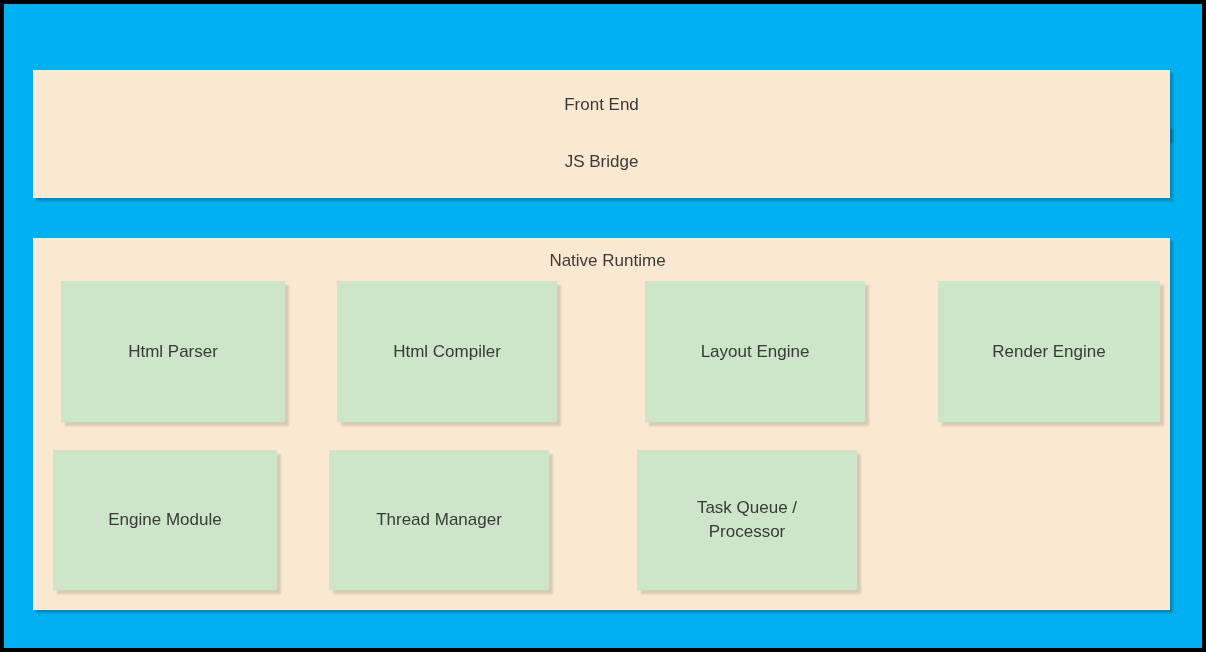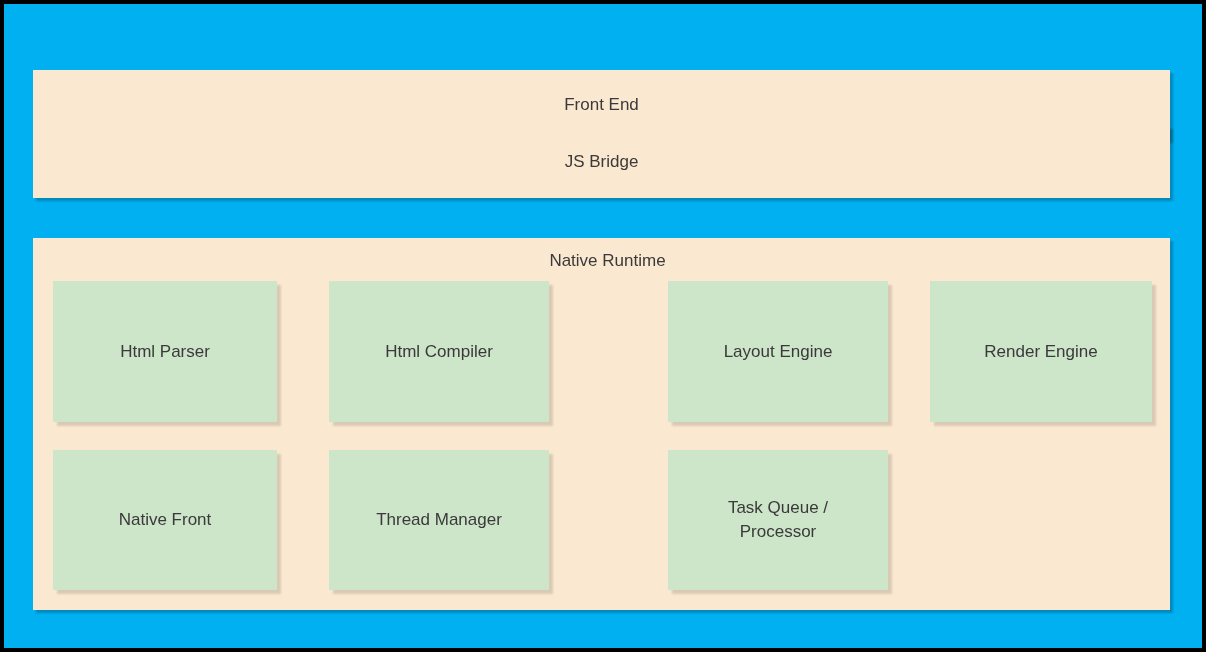--- a/index.html
+++ b/index.html
@@ -59,25 +59,25 @@
     white-space: pre-line;
   }
   .gbox {
     position: absolute;
     background: var(--box-green);
     box-shadow: 4px 4px 2px rgba(0,0,0,0.13);
     display: flex;
     align-items: center;
     justify-content: center;
   }
-  .r1 { top: 43px;  height: 141px; }
+  .r1 { top: 43px;  height: 141px; margin-left: 8px; }
   .r2 { top: 212px; height: 140px; }
   .c1 { left: 20px;  width: 224px; }
   .c2 { left: 296px; width: 220px; }
-  .c3 { left: 635px; width: 220px; }
+  .c3 { left: 604px; width: 220px; }
   .c4 { left: 897px; width: 222px; }
 </style>
 </head>
 <body>
 
 <div class="frame">
 
   <div class="bar front-end">
     <span class="label">Front End</span>
   </div>
@@ -96,21 +96,21 @@
       <span class="label">Html Compiler</span>
     </div>
     <div class="gbox r1 c3">
       <span class="label">Layout Engine</span>
     </div>
     <div class="gbox r1 c4">
       <span class="label">Render Engine</span>
     </div>
 
     <div class="gbox r2 c1">
-      <span class="label">Native Front</span>
+      <span class="label">Engine Module</span>
     </div>
     <div class="gbox r2 c3">
       <span class="label">Task Queue /
 Processor</span>
     </div>
     <div class="gbox r2 c2">
       <span class="label">Thread Manager</span>
     </div>
   </div>
 

